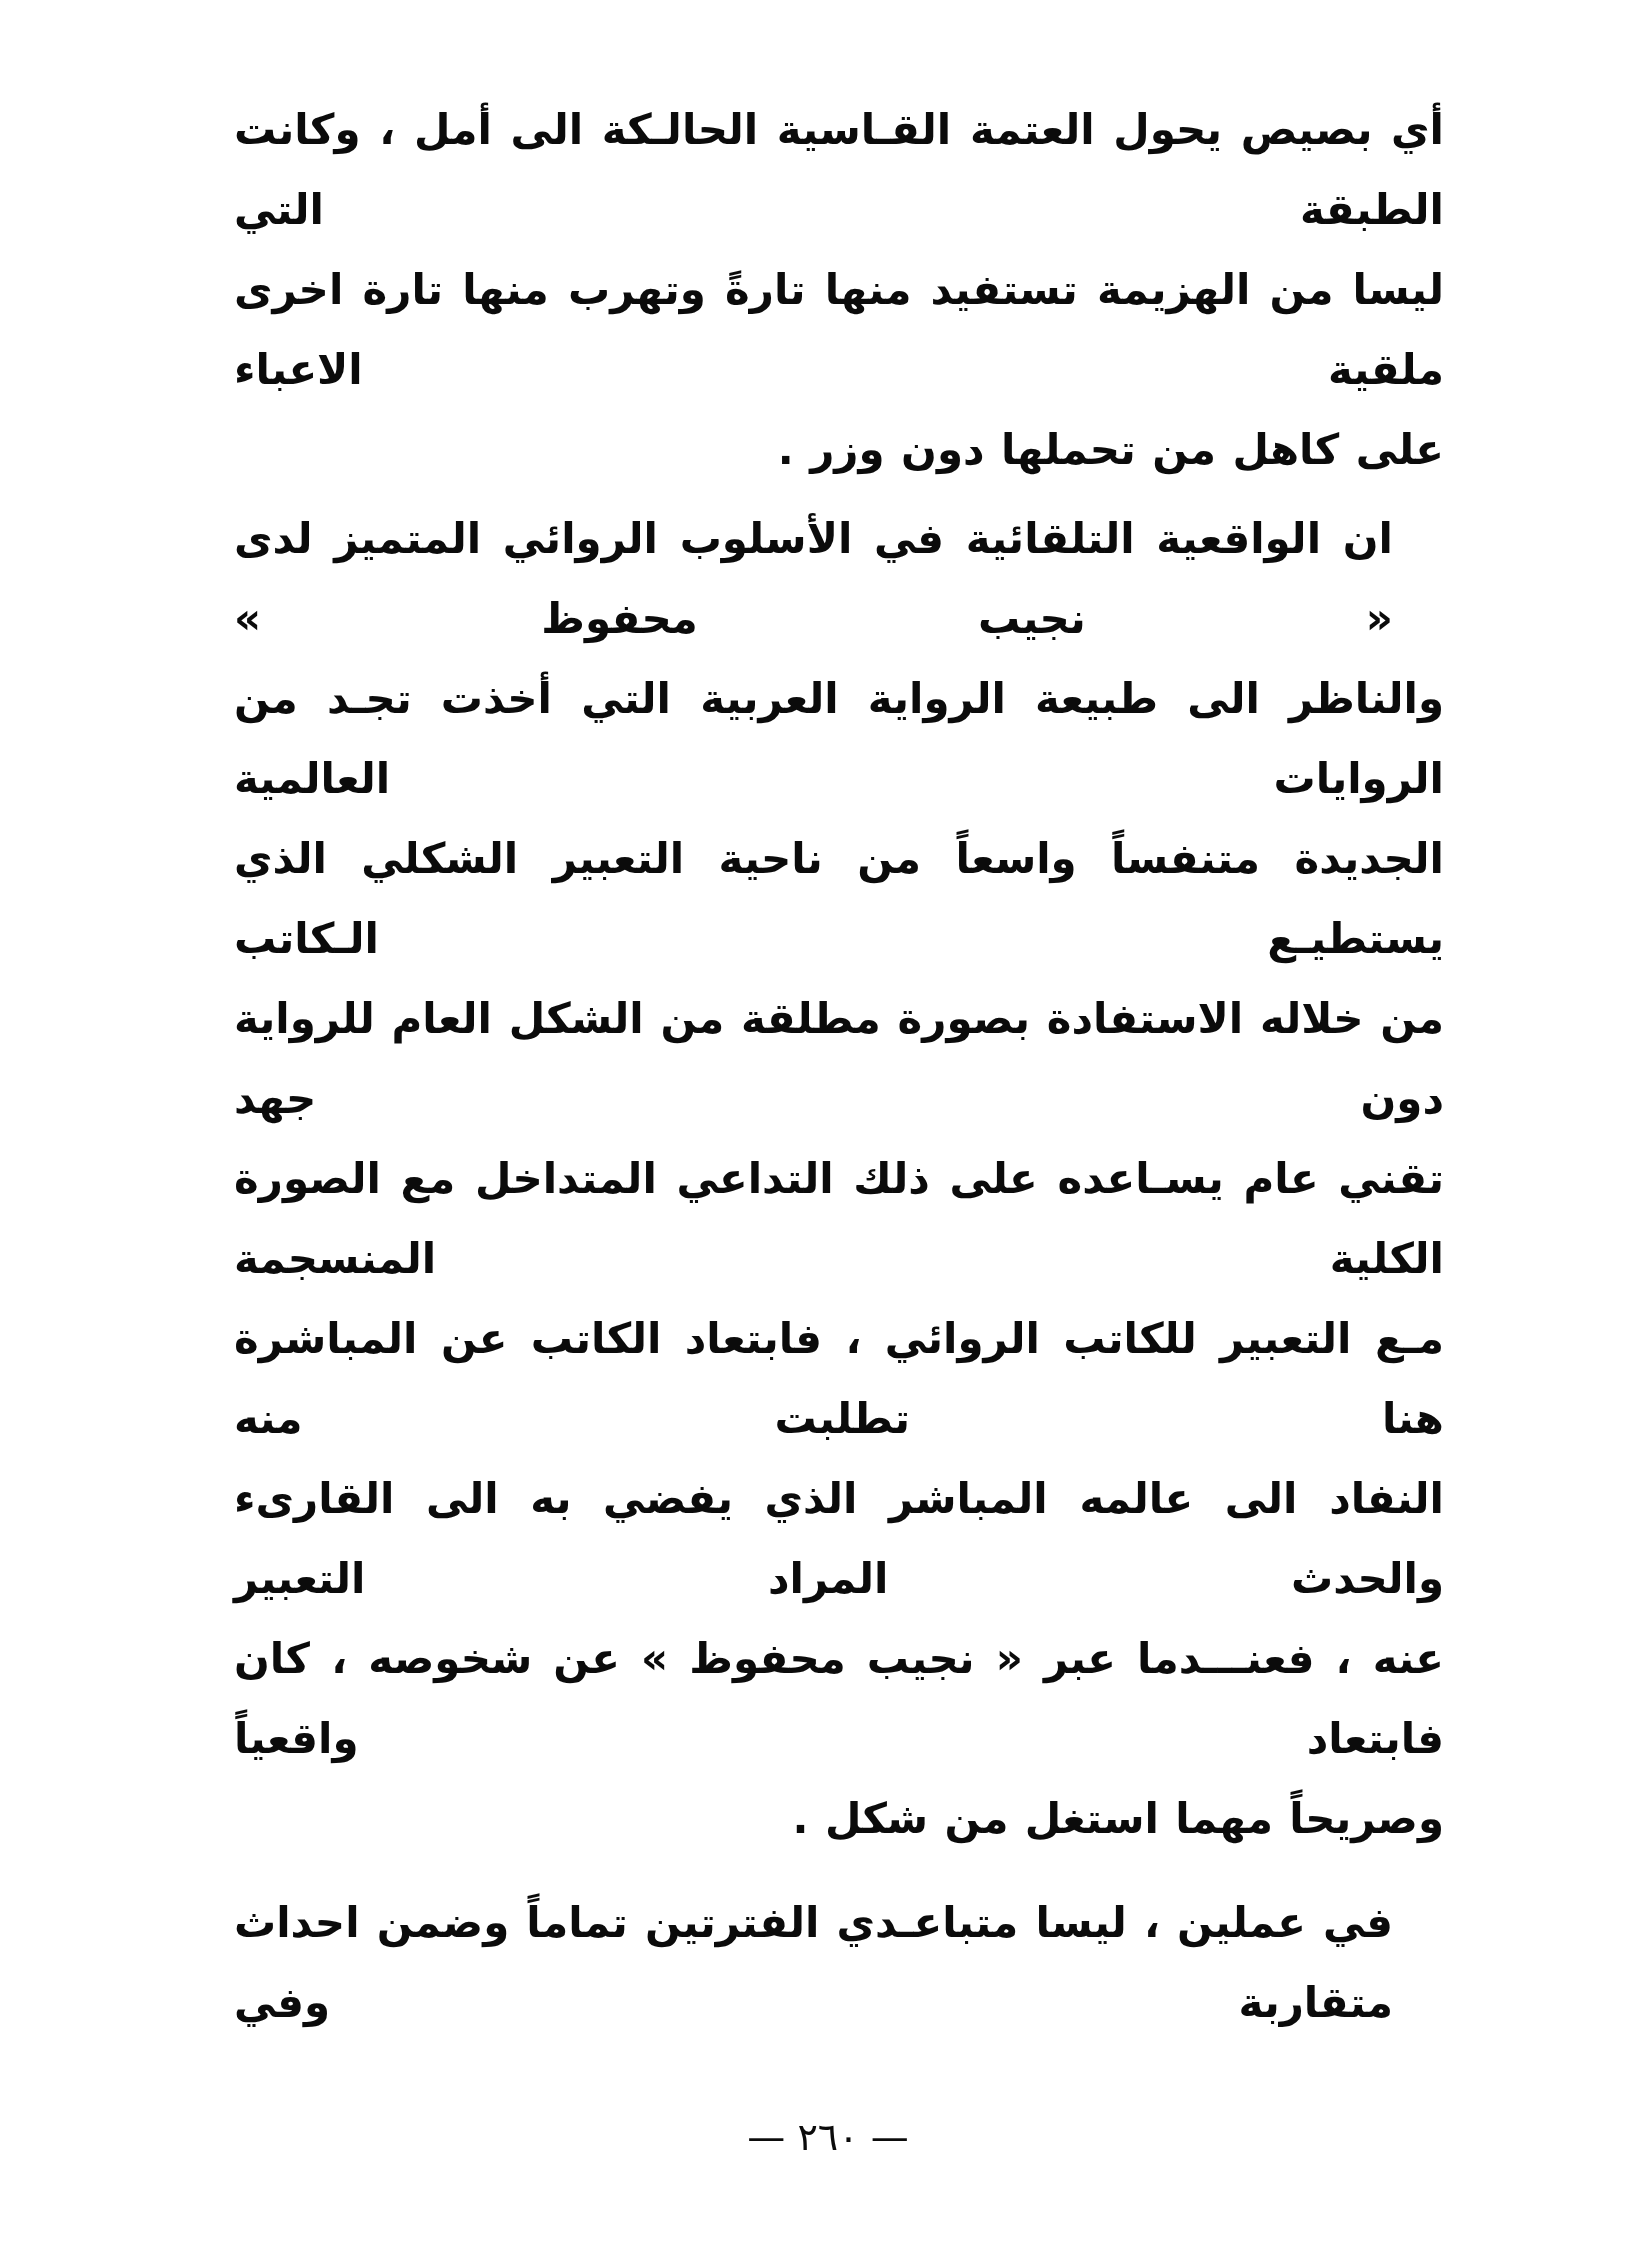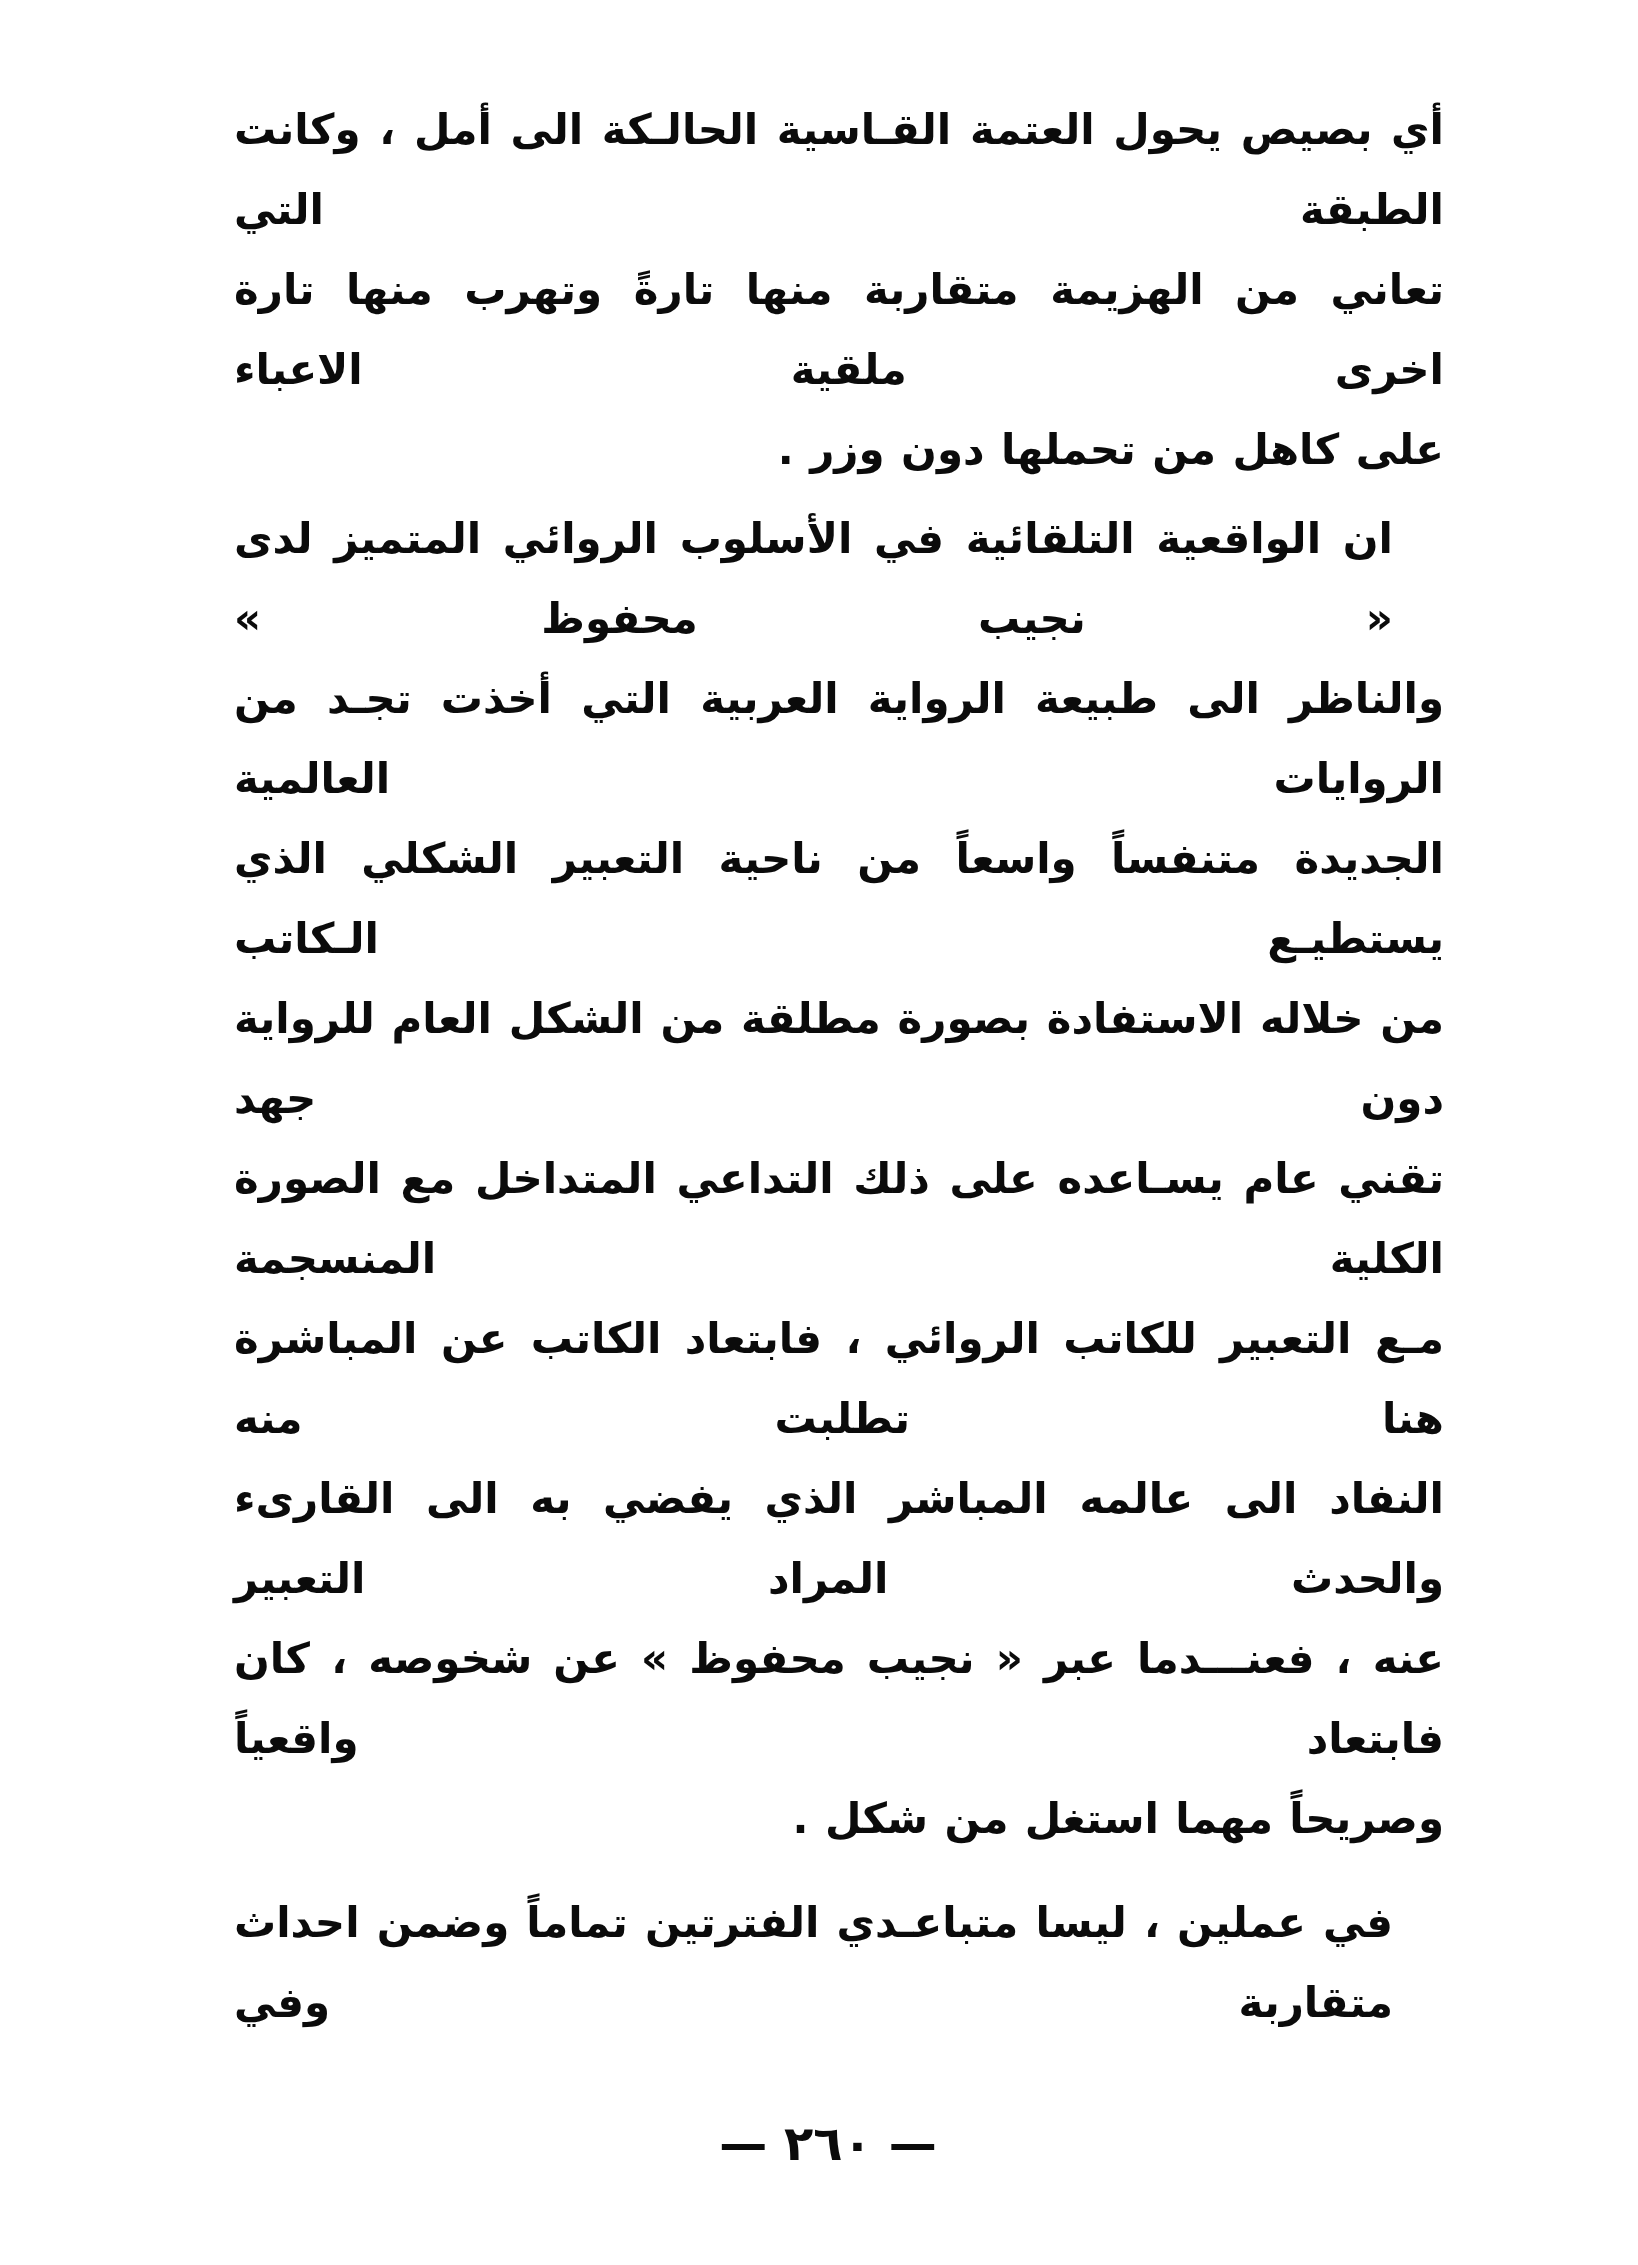--- a/index.html
+++ b/index.html
@@ -40,34 +40,34 @@
   .line.first { padding-right: 51px; }
   .line.last {
     text-align-last: right;
   }
   .footer {
     position: absolute;
     top: 2115px;
     right: 194px;
     width: 1232px;
     text-align: center;
-    font-size: 48px;
-    font-weight: 700;
+    font-size: 38px;
+    font-weight: 400;
     direction: rtl;
   }
 </style>
 </head>
 <body>
 
 <div class="page">
   <div class="text-block">
 
     <div class="para">
       <div class="line">أي بصيص يحول العتمة القـاسية الحالـكة الى أمل ، وكانت الطبقة التي</div>
-      <div class="line">تعاني من الهزيمة متقاربة منها تارةً وتهرب منها تارة اخرى ملقية الاعباء</div>
+      <div class="line">ليسا من الهزيمة تستفيد منها تارةً وتهرب منها تارة اخرى ملقية الاعباء</div>
       <div class="line last">على كاهل من تحملها دون وزر .</div>
     </div>
 
     <div class="para gap-sm">
       <div class="line first">ان الواقعية التلقائية في الأسلوب الروائي المتميز لدى « نجيب محفوظ »</div>
       <div class="line">والناظر الى طبيعة الرواية العربية التي أخذت تجـد من الروايات العالمية</div>
       <div class="line">الجديدة متنفساً واسعاً من ناحية التعبير الشكلي الذي يستطيـع الـكاتب</div>
       <div class="line">من خلاله الاستفادة بصورة مطلقة من الشكل العام للرواية دون جهد</div>
       <div class="line">تقني عام يسـاعده على ذلك التداعي المتداخل مع الصورة الكلية المنسجمة</div>
       <div class="line">مـع التعبير للكاتب الروائي ، فابتعاد الكاتب عن المباشرة هنا تطلبت منه</div>

